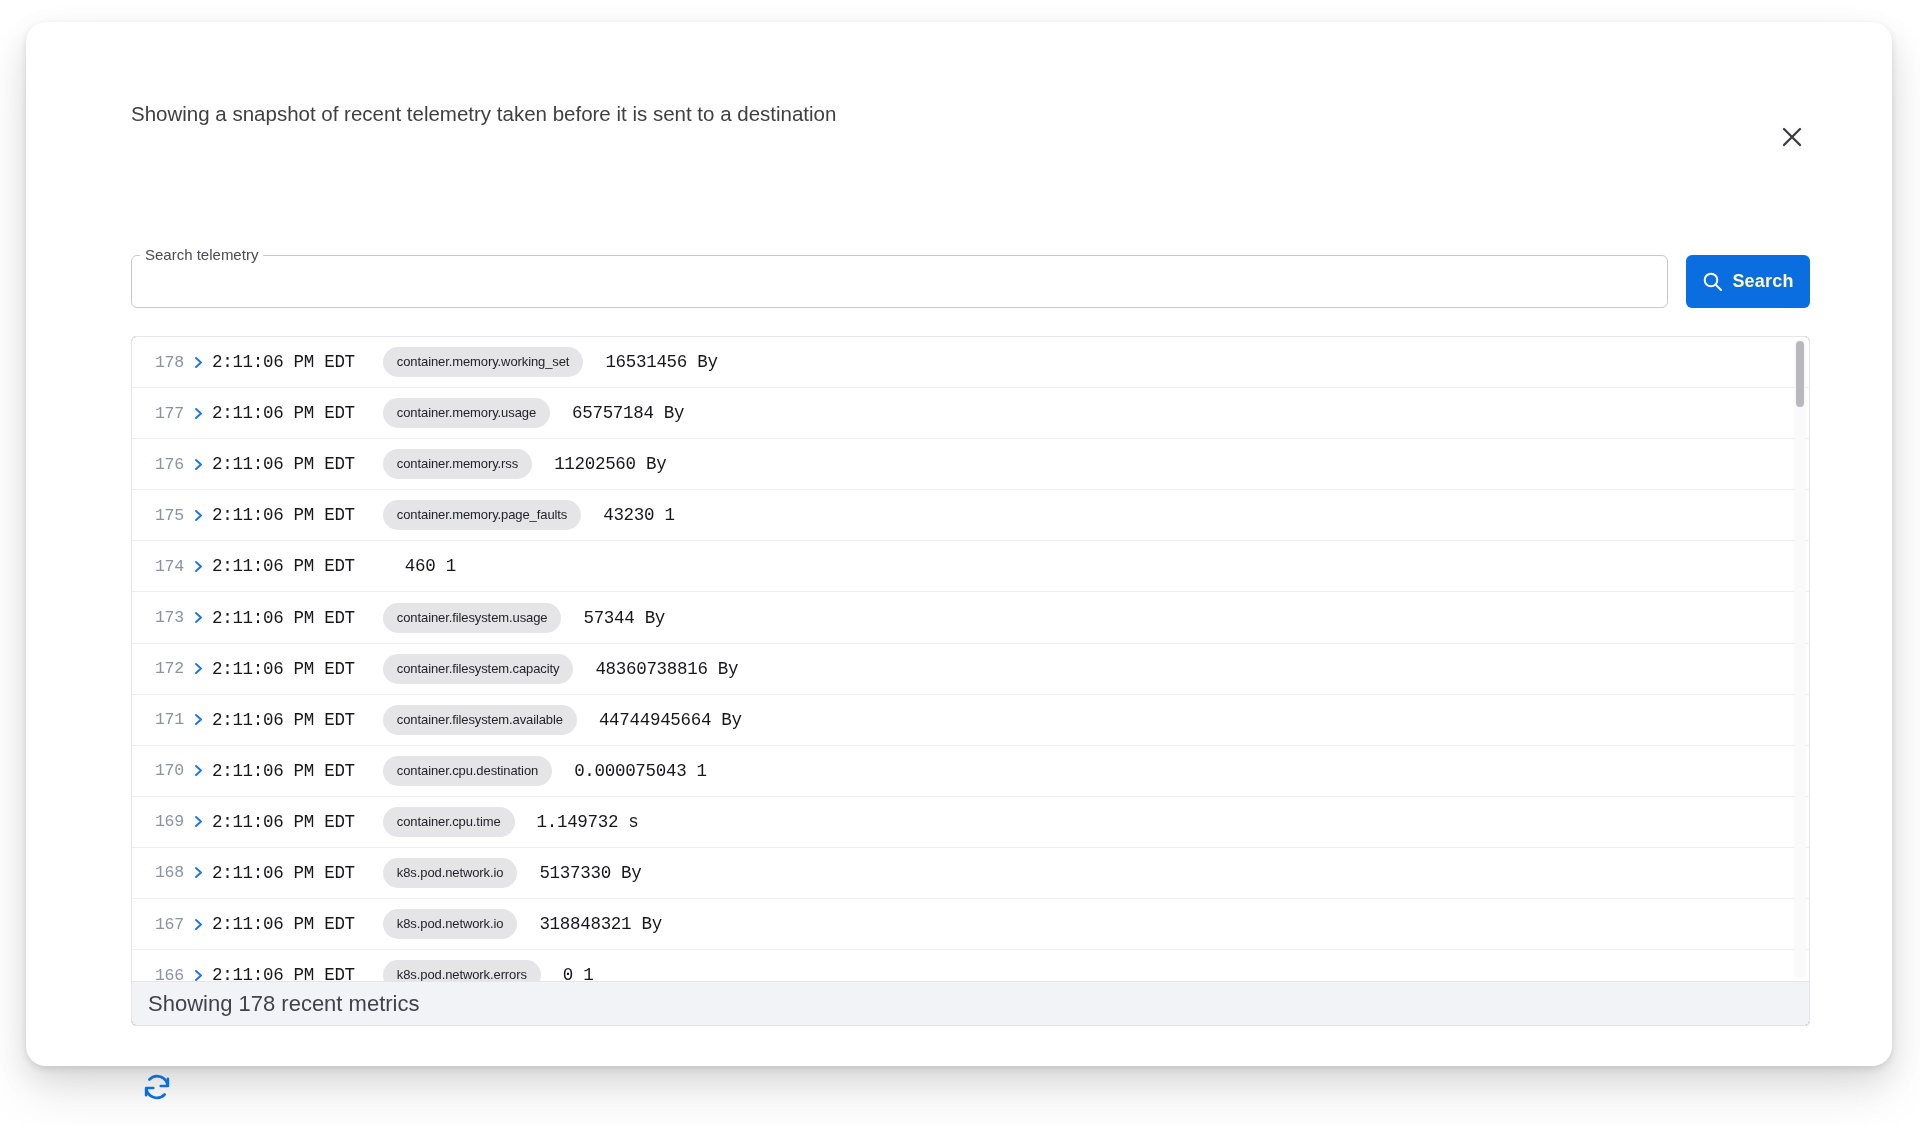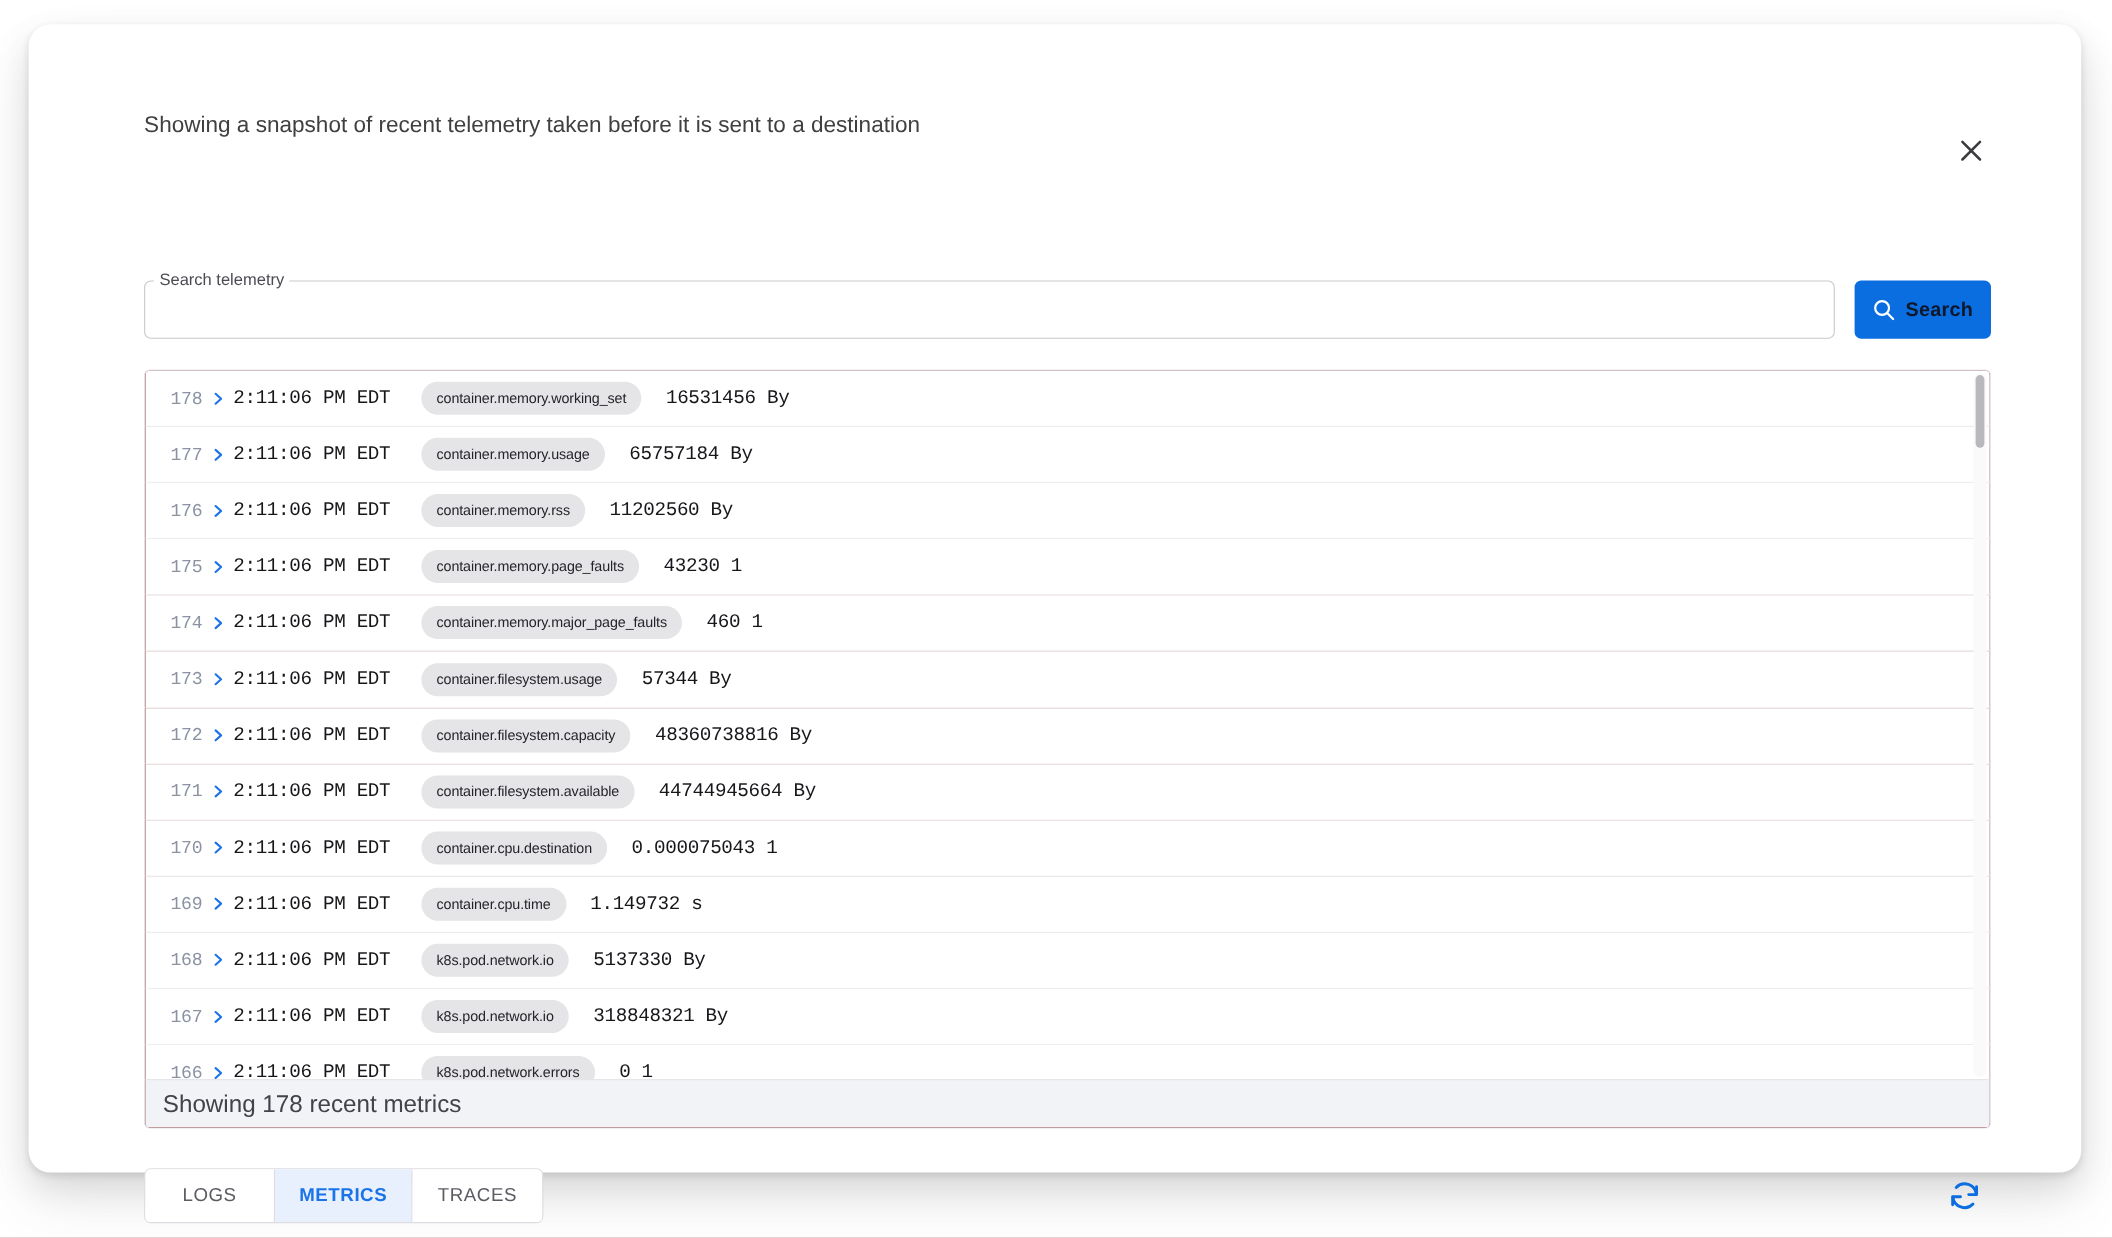--- a/index.html
+++ b/index.html
@@ -118,21 +118,21 @@
     border-radius: 6px;
   }
 
   .search-btn {
     flex: 0 0 auto;
     width: 124px;
     height: 53px;
     background: #0a6ee1;
     border: none;
     border-radius: 6px;
-    color: #0f172a;
+    color: #fef9c3;
     font-family: "Liberation Sans", sans-serif;
     font-size: 18px;
     font-weight: 700;
     letter-spacing: 0.2px;
     display: flex;
     align-items: center;
     justify-content: center;
     gap: 9px;
     cursor: pointer;
     padding: 0;
@@ -391,21 +391,20 @@
               <span class="row-value">43230  1</span>
             </div>
             <div class="row">
               <span class="row-num">174</span>
               <span class="row-chevron">
                 <svg width="15" height="15" viewBox="0 0 15 15" fill="none">
                   <path d="M5 3 L10 7.5 L5 12" stroke="#1a73e8" stroke-width="1.9" stroke-linecap="round" stroke-linejoin="round"></path>
                 </svg>
               </span>
               <span class="row-time">2:11:06 PM EDT</span>
-              <span class="row-pill">container.memory.major_page_faults</span>
               <span class="row-value">460  1</span>
             </div>
             <div class="row">
               <span class="row-num">173</span>
               <span class="row-chevron">
                 <svg width="15" height="15" viewBox="0 0 15 15" fill="none">
                   <path d="M5 3 L10 7.5 L5 12" stroke="#1a73e8" stroke-width="1.9" stroke-linecap="round" stroke-linejoin="round"></path>
                 </svg>
               </span>
               <span class="row-time">2:11:06 PM EDT</span>
@@ -494,25 +493,20 @@
         <div class="scrollbar-track">
           <div class="scrollbar-thumb"></div>
         </div>
 
         <div class="panel-footer">
           <span>Showing 178 recent metrics</span>
         </div>
       </div>
 
       <div class="bottombar">
-        <div class="tabs" id="tabs-root">
-            <button class="tab">LOGS</button>
-            <button class="tab selected">METRICS</button>
-            <button class="tab">TRACES</button>
-          </div>
         <button class="refresh-btn">
           <span>
             <svg width="30" height="30" viewBox="0 0 24 24" fill="none" aria-hidden="true">
               <path d="M20.5 11a8.5 8.5 0 0 0-14.6-5" stroke="#0a6ee1" stroke-width="2.1" stroke-linecap="round"></path>
               <path d="M3.5 13a8.5 8.5 0 0 0 14.6 5" stroke="#0a6ee1" stroke-width="2.1" stroke-linecap="round"></path>
               <path d="M20.7 5.4 L20.7 11.2 L15 11.2" stroke="#0a6ee1" stroke-width="2.1" stroke-linecap="round" stroke-linejoin="round"></path>
               <path d="M3.3 18.6 L3.3 12.8 L9 12.8" stroke="#0a6ee1" stroke-width="2.1" stroke-linecap="round" stroke-linejoin="round"></path>
             </svg>
           </span>
         </button>

